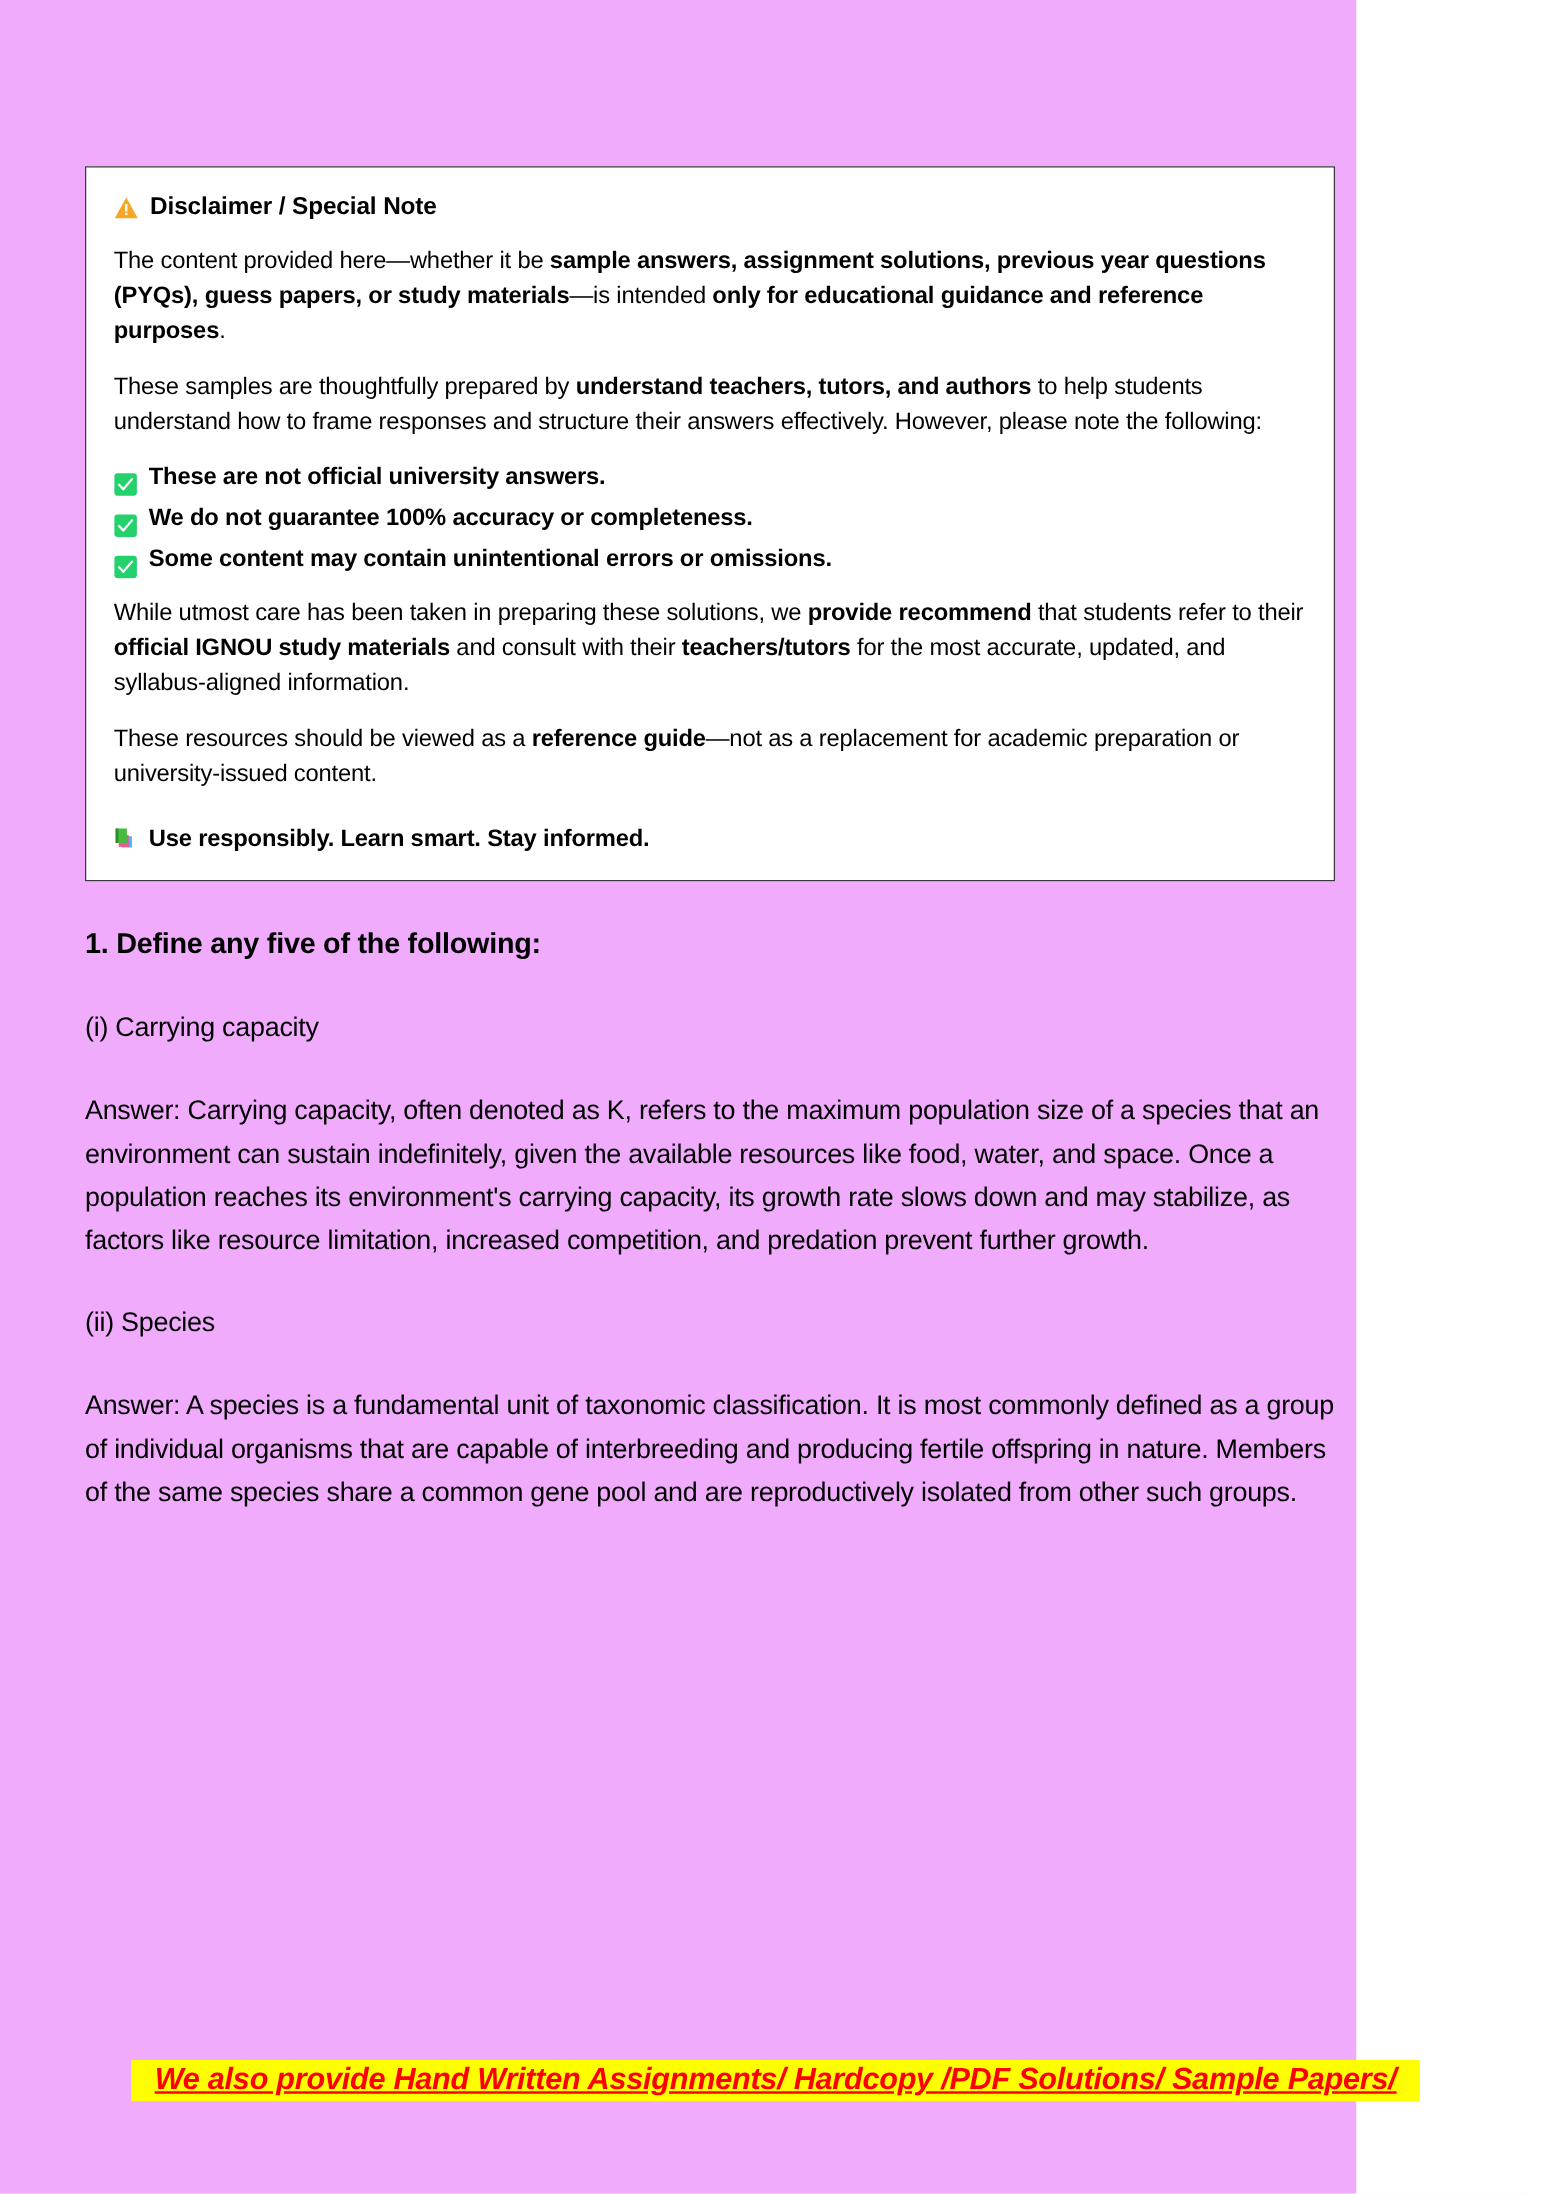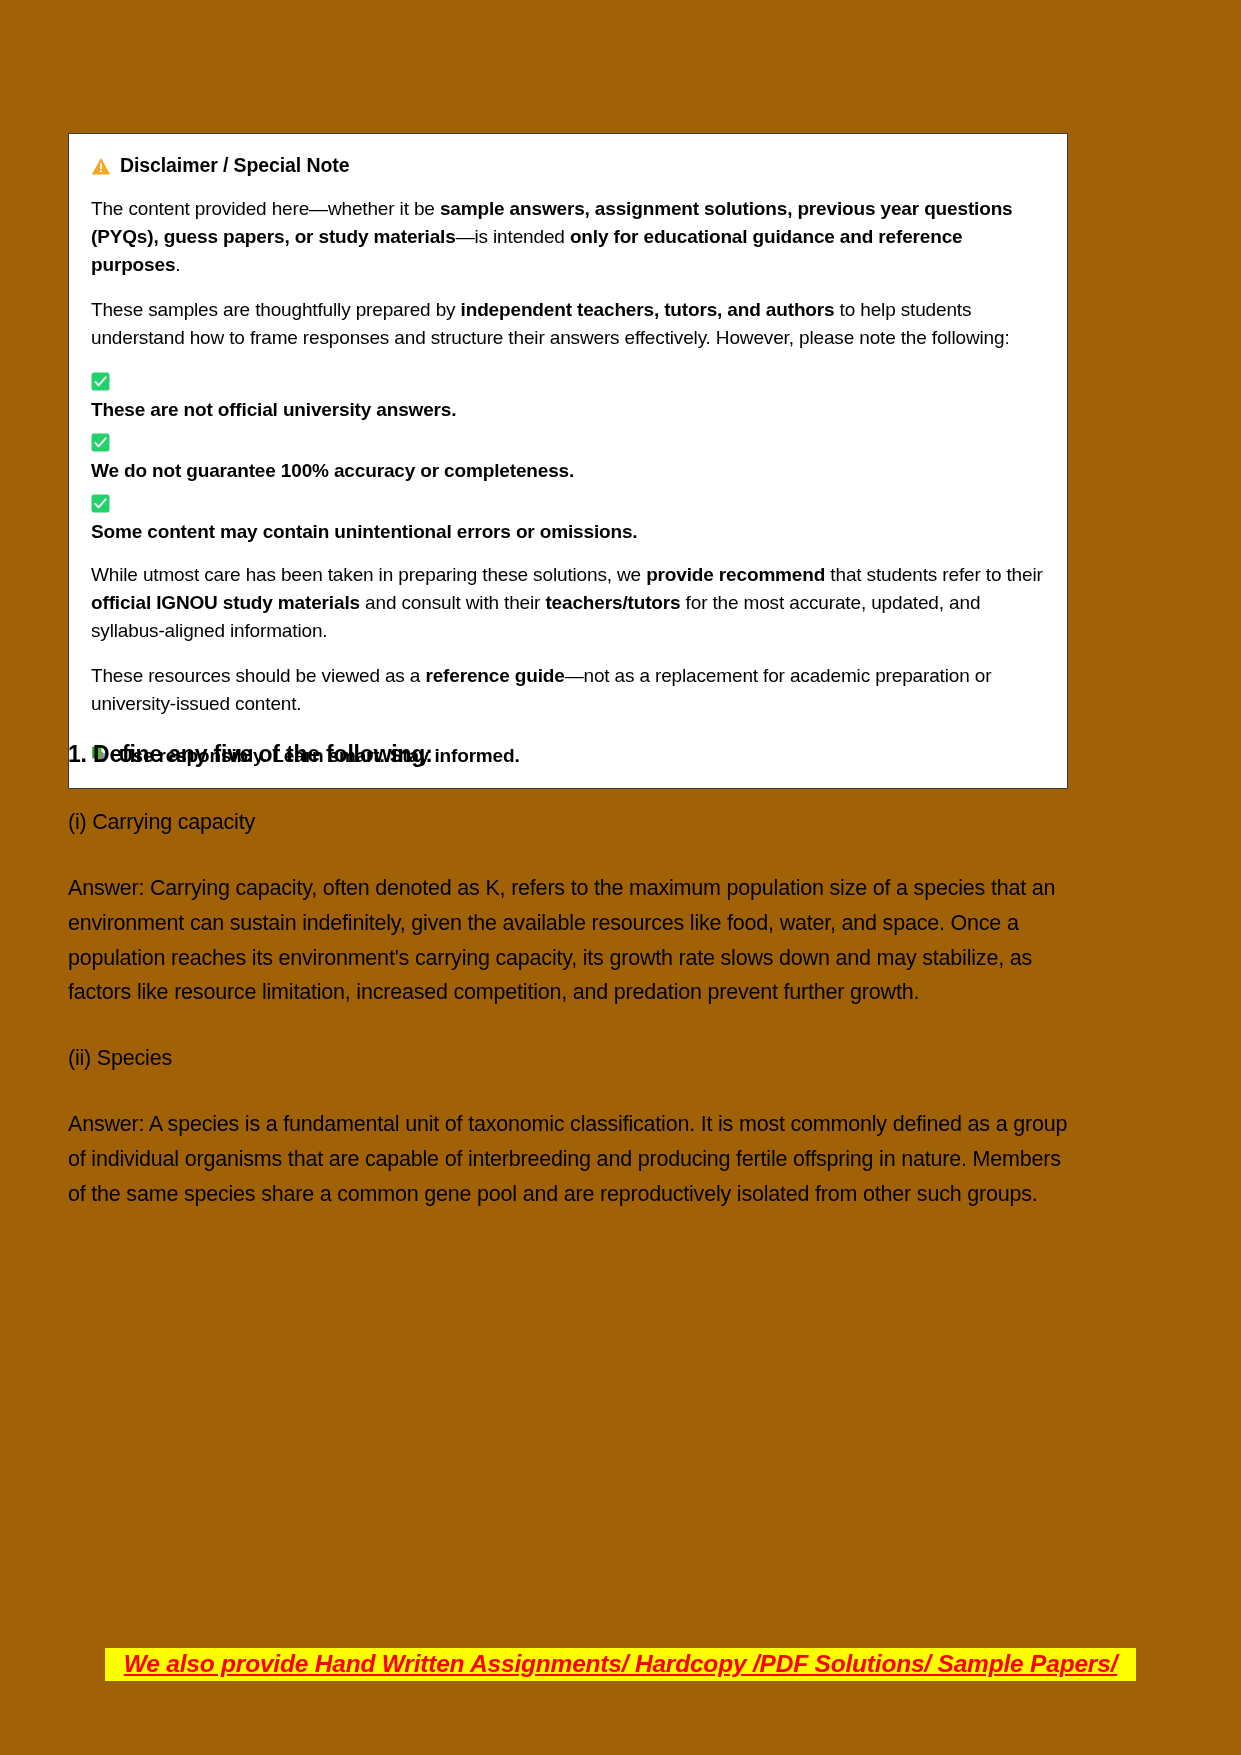--- a/index.html
+++ b/index.html
@@ -8,26 +8,26 @@
     background: #ffffff;
   }
   body {
     width: 1241px;
     min-height: 1755px;
     font-family: "Liberation Sans", sans-serif;
     color: #000000;
     position: relative;
   }
   .page {
-    width: 1241px;
+    width: 1085px;
     min-height: 1755px;
     box-sizing: border-box;
     padding: 0;
     position: relative;
-    background: #a16207;
+    background: #f0abfc;
   }
 
   
   .disclaimer-box {
     position: absolute;
     left: 68px;
     top: 133px;
     width: 1000px;
     box-sizing: border-box;
     border: 1.5px solid #3a3a3a;
@@ -61,28 +61,27 @@
   .disc-p:last-child { margin-bottom: 0; }
   .disc-p b { font-weight: bold; }
 
   .check-list {
     margin: 0 0 17px 0;
     padding: 0;
     list-style: none;
   }
   .check-list li {
     display: flex;
-    align-items: flex-start;
+    align-items: flex-end;
     gap: 9px;
     font-size: 19px;
     font-weight: bold;
     line-height: 1.32;
     margin-bottom: 8px;
     letter-spacing: -0.15px;
-    flex-direction: column;
   }
   .check-list li:last-child { margin-bottom: 0; }
   .check-box {
     display: inline-block;
     width: 19px;
     height: 19px;
     flex: 0 0 auto;
     position: relative;
     top: 3px;
   }
@@ -168,21 +167,21 @@
           <path d="M10 1 L19.2 17.6 L0.8 17.6 Z" fill="#f5a623"></path>
           <rect x="9.1" y="6.2" width="1.8" height="6" fill="#ffffff"></rect>
           <rect x="9.1" y="13.2" width="1.8" height="1.9" fill="#ffffff"></rect>
         </svg>
       </span>
       <span>Disclaimer / Special Note</span>
     </div>
 
     <p class="disc-p"><span>The content provided here—whether it be </span><b>sample answers, assignment solutions, previous year questions (PYQs), guess papers, or study materials</b><span>—is intended </span><b>only for educational guidance and reference purposes</b><span>.</span></p>
 
-    <p class="disc-p"><span>These samples are thoughtfully prepared by </span><b>independent teachers, tutors, and authors</b><span> to help students understand how to frame responses and structure their answers effectively. However, please note the following:</span></p>
+    <p class="disc-p"><span>These samples are thoughtfully prepared by </span><b>understand teachers, tutors, and authors</b><span> to help students understand how to frame responses and structure their answers effectively. However, please note the following:</span></p>
 
     <ul class="check-list">
       <li>
         <span class="check-box">
           <svg width="19" height="19" viewBox="0 0 19 19">
             <rect x="0.5" y="0.5" width="18" height="18" rx="2.5" fill="#24d26d"></rect>
             <path d="M4.3 9.8 L7.6 13.4 L14.6 5.3" fill="none" stroke="#ffffff" stroke-width="1.8" stroke-linecap="round" stroke-linejoin="round"></path>
           </svg>
         </span>
         <span>These are not official university answers.</span>

